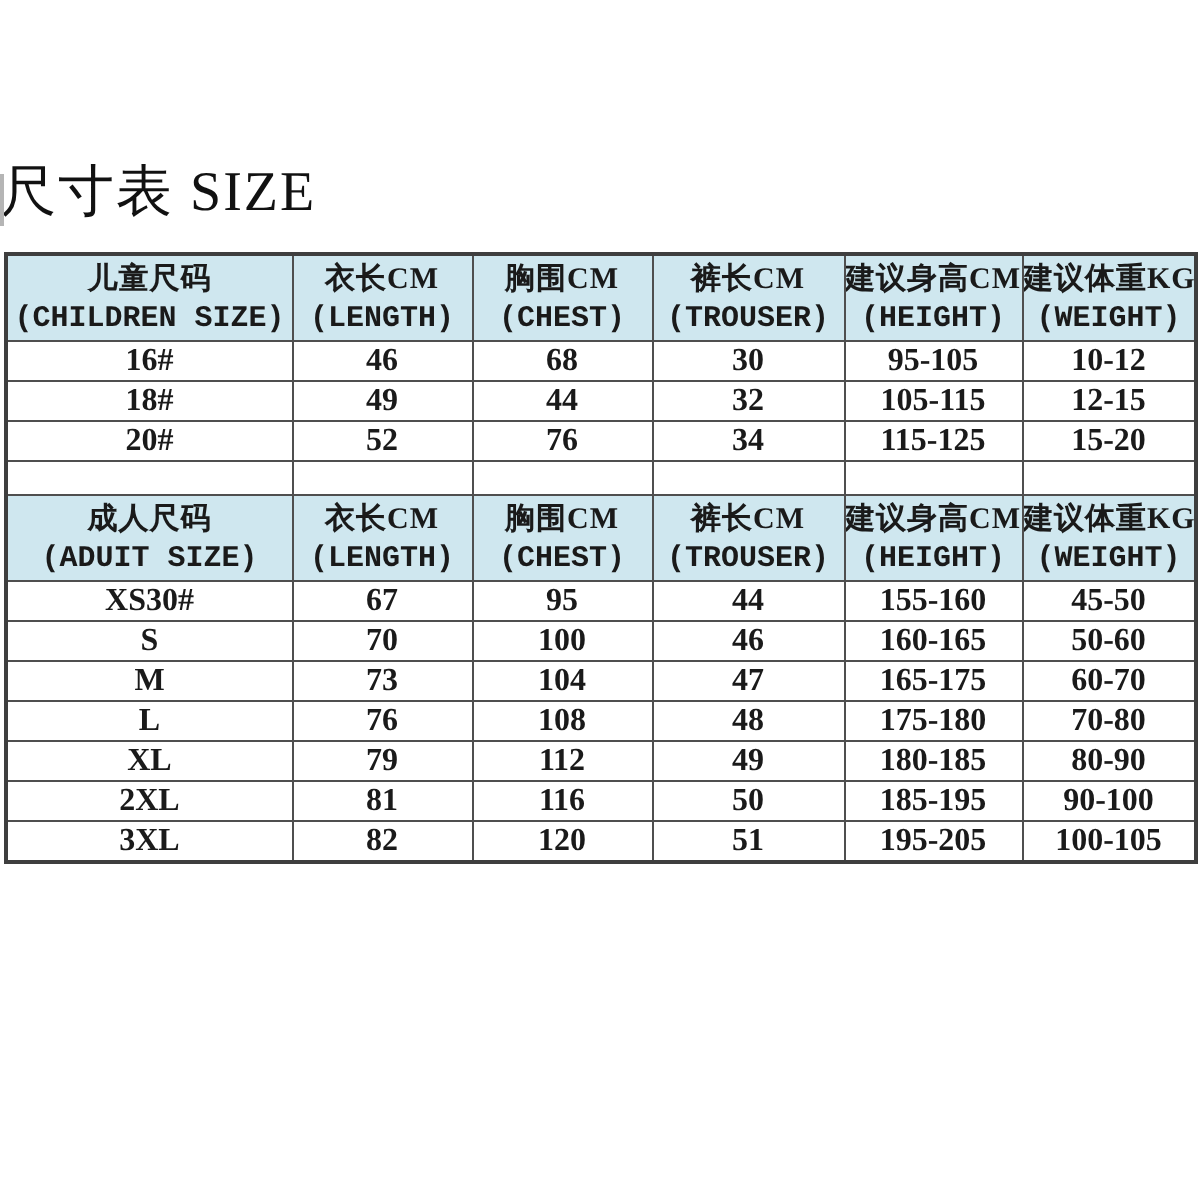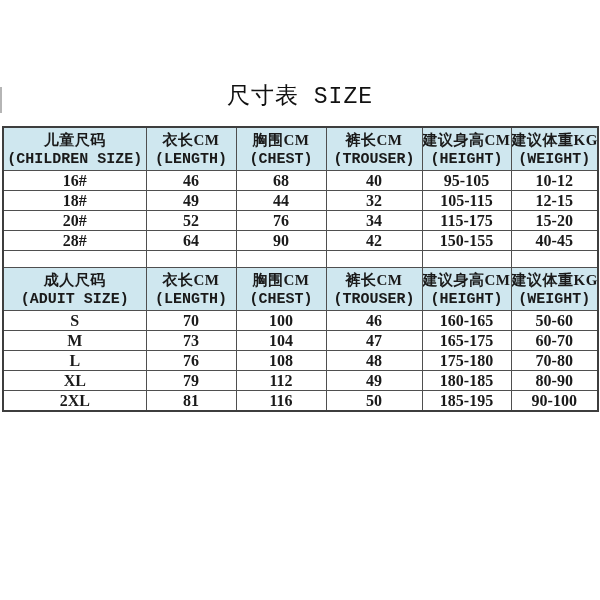--- a/index.html
+++ b/index.html
@@ -15,27 +15,26 @@
   .stray-line {
     position: absolute;
     left: 0;
     top: 87px;
     width: 2px;
     height: 26px;
     background: #b5b5b5;
   }
   .page-title {
     margin: 82px 0 0 0;
-    text-align: center;
-    font-size: 23px;
+    text-align: left;
+    font-size: 28px;
     line-height: 30px;
     font-weight: 400;
     color: #111111;
     letter-spacing: 1px;
-    font-family: Liberation Mono, monospace;
   }
   table.size-table {
     border-collapse: collapse;
     table-layout: fixed;
     width: 595px;
     margin: 14px 0 0 2px;
     border: 2px solid #3e3e3e;
   }
   col.c0 { width: 143px; }
   col.c1 { width: 90px; }
@@ -121,47 +120,39 @@
       <th>
         <div class="cn">建议体重KG</div>
         <div class="en">(WEIGHT)</div>
       </th>
     </tr>
 
     <tr class="data">
       <td>16#</td>
       <td>46</td>
       <td>68</td>
-      <td>40</td>
+      <td>30</td>
       <td>95-105</td>
       <td>10-12</td>
     </tr>
     <tr class="data">
       <td>18#</td>
       <td>49</td>
       <td>44</td>
       <td>32</td>
       <td>105-115</td>
       <td>12-15</td>
     </tr>
     <tr class="data">
       <td>20#</td>
       <td>52</td>
       <td>76</td>
       <td>34</td>
-      <td>115-175</td>
+      <td>115-125</td>
       <td>15-20</td>
-    </tr>
-    <tr class="data">
-      <td>28#</td>
-      <td>64</td>
-      <td>90</td>
-      <td>42</td>
-      <td>150-155</td>
-      <td>40-45</td>
     </tr>
 
     <tr class="spacer">
       <td></td>
       <td></td>
       <td></td>
       <td></td>
       <td></td>
       <td></td>
     </tr>
@@ -186,20 +177,28 @@
       <th>
         <div class="cn">建议身高CM</div>
         <div class="en">(HEIGHT)</div>
       </th>
       <th>
         <div class="cn">建议体重KG</div>
         <div class="en">(WEIGHT)</div>
       </th>
     </tr>
 
+    <tr class="data">
+      <td>XS30#</td>
+      <td>67</td>
+      <td>95</td>
+      <td>44</td>
+      <td>155-160</td>
+      <td>45-50</td>
+    </tr>
     <tr class="data">
       <td>S</td>
       <td>70</td>
       <td>100</td>
       <td>46</td>
       <td>160-165</td>
       <td>50-60</td>
     </tr>
     <tr class="data">
       <td>M</td>
@@ -226,15 +225,23 @@
       <td>80-90</td>
     </tr>
     <tr class="data">
       <td>2XL</td>
       <td>81</td>
       <td>116</td>
       <td>50</td>
       <td>185-195</td>
       <td>90-100</td>
     </tr>
+    <tr class="data">
+      <td>3XL</td>
+      <td>82</td>
+      <td>120</td>
+      <td>51</td>
+      <td>195-205</td>
+      <td>100-105</td>
+    </tr>
 
   </tbody>
 </table>
 
 </body></html>

